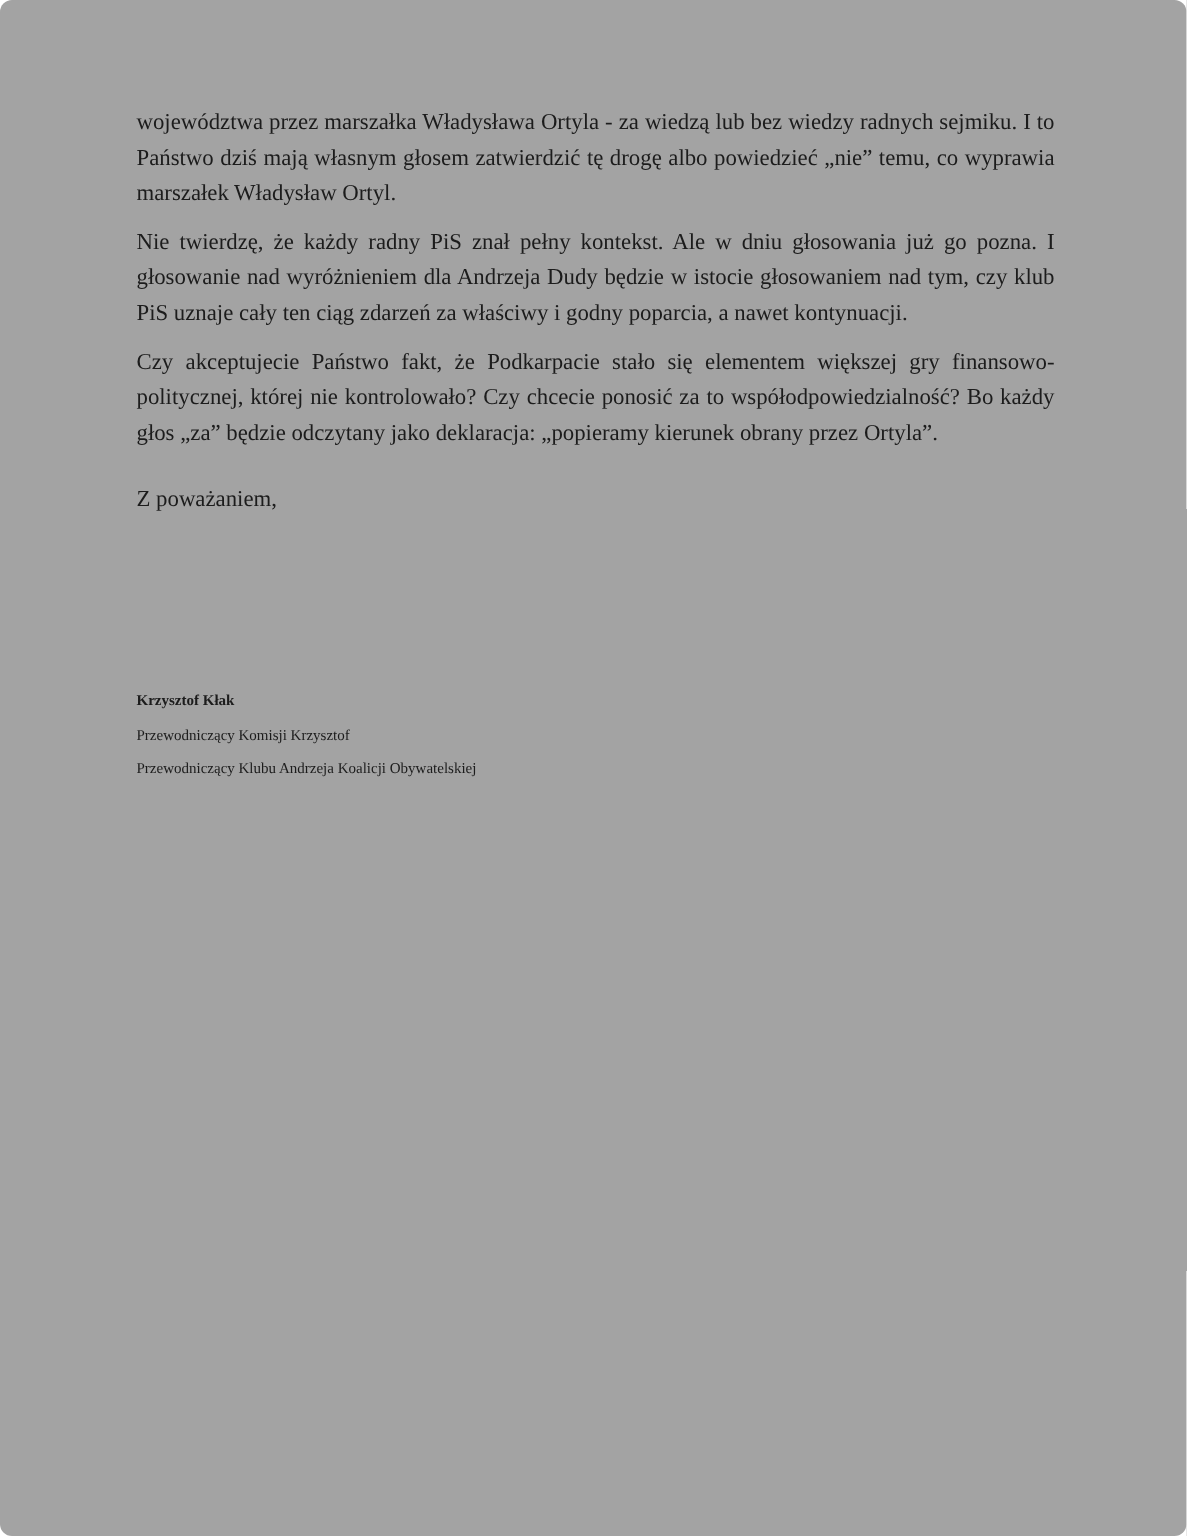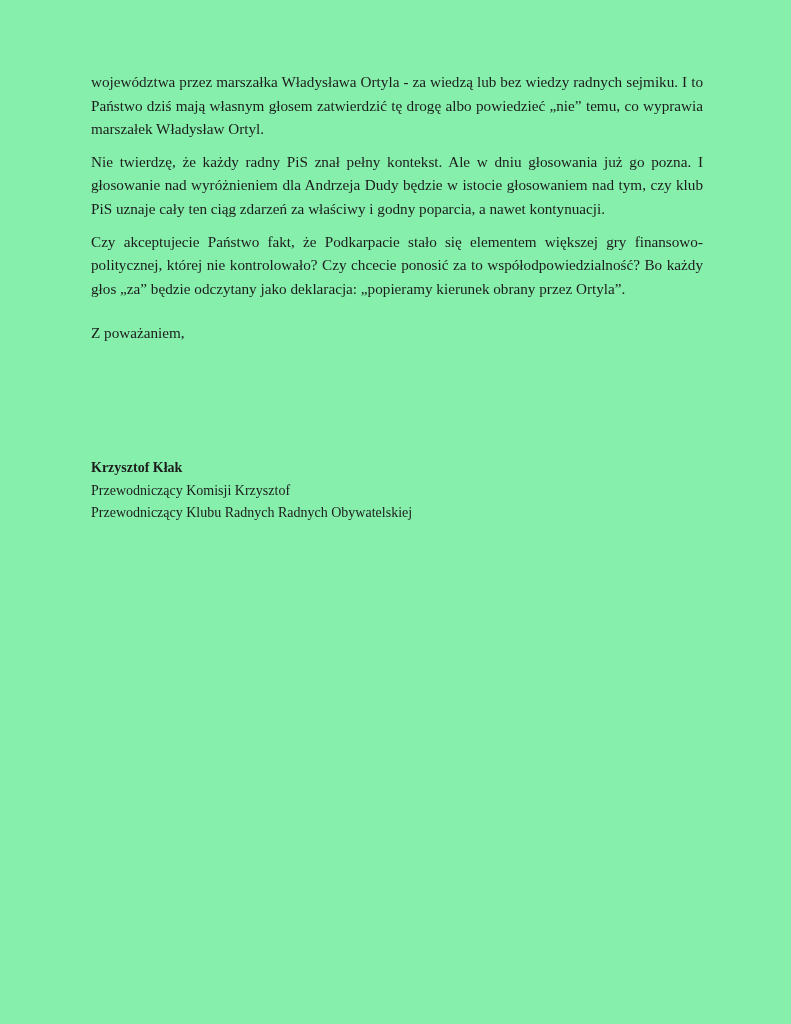--- a/index.html
+++ b/index.html
@@ -10,23 +10,24 @@
   }
   body {
     font-family: "Liberation Serif", "DejaVu Serif", serif;
     color: #1a1a1a;
     -webkit-font-smoothing: antialiased;
   }
   .page {
     position: relative;
     width: 791px;
     height: 1024px;
-    background: #86efac;
+    background: #a3a3a3;
     overflow: hidden;
     box-sizing: border-box;
+    border-radius: 8px;
   }
   .content {
     position: absolute;
     left: 91px;
     top: 70px;
     width: 612px;
   }
   .para {
     margin: 0 0 9px 0;
     font-size: 15.2px;
@@ -48,21 +49,21 @@
     color: #1c1c1c;
   }
   .signature {
     margin: 0;
     position: absolute;
     left: 91px;
     top: 457px;
     width: 612px;
   }
   .sig-line {
-    font-size: 14px;
+    font-size: 10px;
     line-height: 22.5px;
     text-align: left;
     color: #1c1c1c;
     white-space: nowrap;
   }
   .sig-line.name {
     font-weight: bold;
   }
 </style>
 </head>
@@ -80,16 +81,16 @@
 
 
 
     <p class="closing">Z poważaniem,</p>
 
   </div>
 
   <div class="signature">
     <div class="sig-line name">Krzysztof Kłak</div>
     <div class="sig-line">Przewodniczący Komisji Krzysztof</div>
-    <div class="sig-line">Przewodniczący Klubu Radnych Radnych Obywatelskiej</div>
+    <div class="sig-line">Przewodniczący Klubu Andrzeja Koalicji Obywatelskiej</div>
   </div>
 
 </div>
 
 </body></html>

